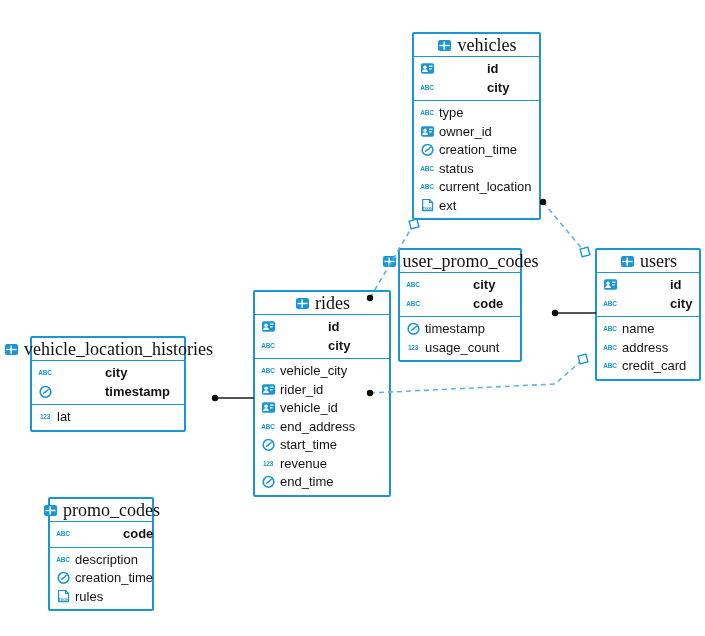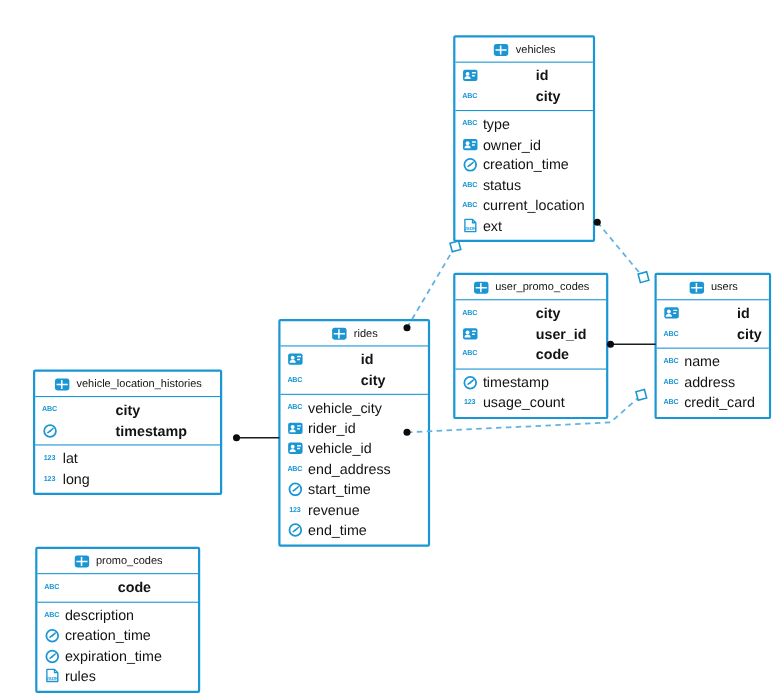--- a/index.html
+++ b/index.html
@@ -7,21 +7,21 @@
   .canvas{
     position:relative; width:705px; height:636px; background:#fff; overflow:hidden;
     font-family:"Liberation Sans", sans-serif; color:#111;
   }
   .tbl{
     position:absolute; background:#fff; border:2px solid var(--accent);
     border-radius:2px; z-index:2; box-sizing:border-box;
   }
   .thead{
     height:22px; display:flex; align-items:center; justify-content:center; gap:5px;
-    border-bottom:1.5px solid var(--accent); font-size:10px; color:#111; white-space:nowrap;
+    border-bottom:1.5px solid var(--accent); font-size:18px; color:#111; white-space:nowrap;font-family:Liberation Serif, serif;
   }
   .sec{ padding:2.5px 0 3.5px; }
   .sec.pk{ border-bottom:1.5px solid var(--accent); }
   .sec.pk .fn{ font-weight:700;padding-left:48px; }
   .trow{
     height:18.5px; display:flex; align-items:center; gap:4px; padding:0 5px;
     font-size:13px; white-space:nowrap;
   }
   .ticn{ width:16px; height:15px; flex:0 0 16px; color:var(--accent);
     display:flex; align-items:center; justify-content:center; }
@@ -122,41 +122,33 @@
           <span class="ticn">
             <svg viewBox="0 0 16 16">
               <use href="#i-json"></use>
             </svg>
           </span>
           <span class="fn">ext</span>
         </div>
     </div>
   </div>
 
-  <div class="tbl" style="left:412px;top:248px;width:141px">
+  <div class="tbl" style="left:398px;top:248px;width:124px">
     <div class="thead">
       <span class="ticn">
           <svg viewBox="0 0 16 16">
             <use href="#i-table"></use>
           </svg>
         </span>
       <span class="tname">user_promo_codes</span>
     </div>
     <div class="sec pk">
       <div class="trow">
           <span class="abc">ABC</span>
           <span class="fn">city</span>
-        </div>
-      <div class="trow">
-          <span class="ticn">
-            <svg viewBox="0 0 16 16">
-              <use href="#i-id"></use>
-            </svg>
-          </span>
-          <span class="fn">user_id</span>
         </div>
       <div class="trow">
           <span class="abc">ABC</span>
           <span class="fn">code</span>
         </div>
     </div>
     <div class="sec">
       <div class="trow">
           <span class="ticn">
             <svg viewBox="0 0 16 16">
@@ -275,21 +267,21 @@
           <span class="ticn">
             <svg viewBox="0 0 16 16">
               <use href="#i-time"></use>
             </svg>
           </span>
           <span class="fn">end_time</span>
         </div>
     </div>
   </div>
 
-  <div class="tbl" style="left:30px;top:336px;width:172px">
+  <div class="tbl" style="left:30px;top:336px;width:156px">
     <div class="thead">
       <span class="ticn">
           <svg viewBox="0 0 16 16">
             <use href="#i-table"></use>
           </svg>
         </span>
       <span class="tname">vehicle_location_histories</span>
     </div>
     <div class="sec pk">
       <div class="trow">
@@ -303,28 +295,24 @@
             </svg>
           </span>
           <span class="fn">timestamp</span>
         </div>
     </div>
     <div class="sec">
       <div class="trow">
           <span class="abc">123</span>
           <span class="fn">lat</span>
         </div>
-      <div class="trow">
-          <span class="abc">123</span>
-          <span class="fn">long</span>
-        </div>
-    </div>
-  </div>
-
-  <div class="tbl" style="left:32px;top:497px;width:150px">
+    </div>
+  </div>
+
+  <div class="tbl" style="left:48px;top:497px;width:106px">
     <div class="thead">
       <span class="ticn">
           <svg viewBox="0 0 16 16">
             <use href="#i-table"></use>
           </svg>
         </span>
       <span class="tname">promo_codes</span>
     </div>
     <div class="sec pk">
       <div class="trow">
@@ -337,28 +325,20 @@
           <span class="abc">ABC</span>
           <span class="fn">description</span>
         </div>
       <div class="trow">
           <span class="ticn">
             <svg viewBox="0 0 16 16">
               <use href="#i-time"></use>
             </svg>
           </span>
           <span class="fn">creation_time</span>
-        </div>
-      <div class="trow">
-          <span class="ticn">
-            <svg viewBox="0 0 16 16">
-              <use href="#i-time"></use>
-            </svg>
-          </span>
-          <span class="fn">expiration_time</span>
         </div>
       <div class="trow">
           <span class="ticn">
             <svg viewBox="0 0 16 16">
               <use href="#i-json"></use>
             </svg>
           </span>
           <span class="fn">rules</span>
         </div>
     </div>

